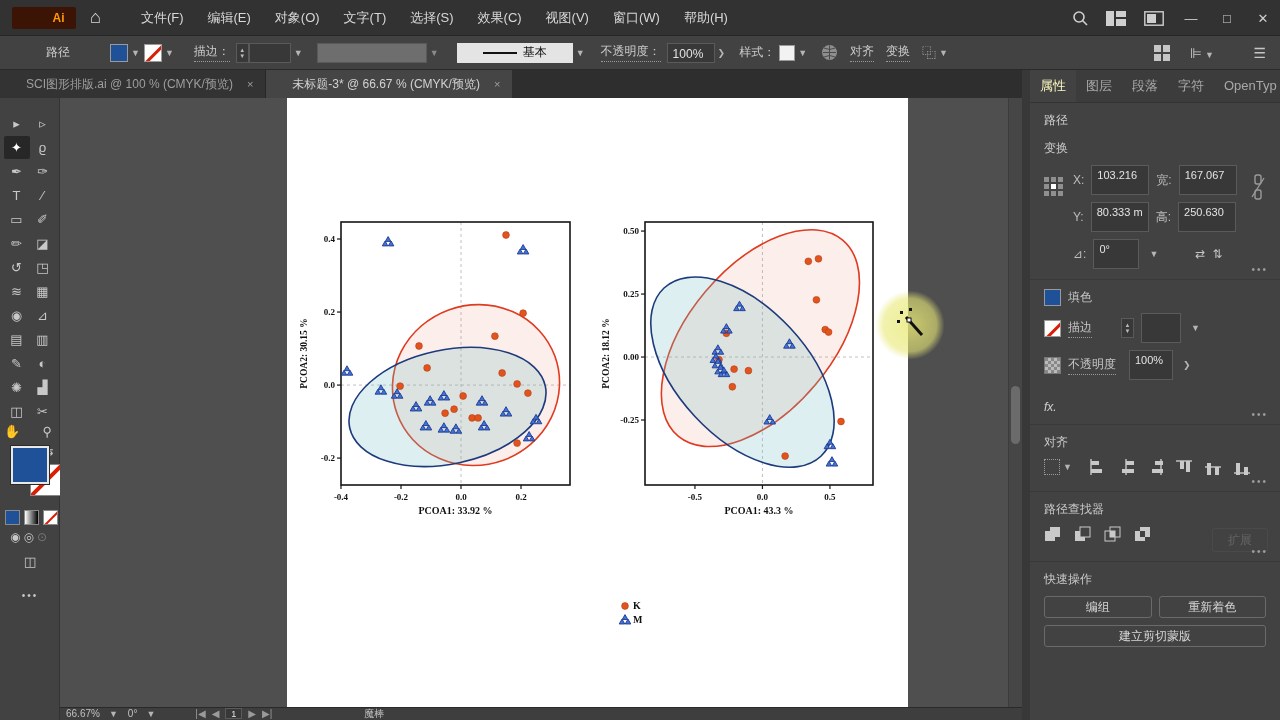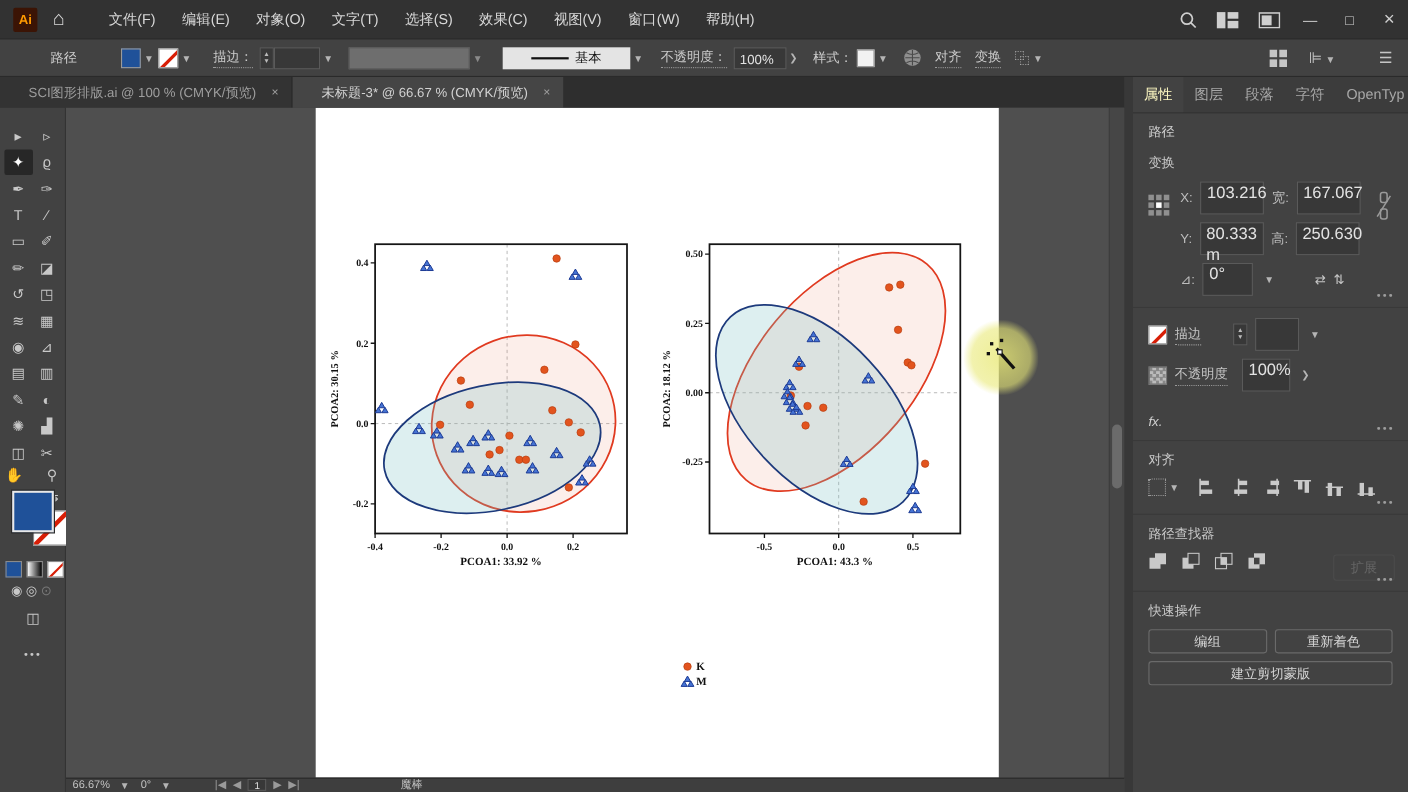--- a/index.html
+++ b/index.html
@@ -2,22 +2,22 @@
 <html><head>
 <meta charset="utf-8">
 <style>
   html,body{margin:0;padding:0;background:#222;}
   #app{position:relative;width:1280px;height:720px;overflow:hidden;
        font-family:"Liberation Sans","DejaVu Sans",sans-serif;
        background:#4f4f4f;user-select:none;}
   
   .titlebar{position:absolute;left:0;top:0;width:1280px;height:36px;background:#323232;
             display:flex;align-items:center;border-bottom:1px solid #262626;box-sizing:border-box;}
-  .ai-logo{width:22px;height:22px;margin-left:12px;background:#3b1405;color:#ff9a00;
-           font-weight:bold;font-size:12px;display:flex;align-items:center;justify-content:center;border-radius:2px;}
+  .ai-logo{width:35px;height:22px;margin-left:12px;background:#3b1405;color:#ff9a00;
+           font-weight:bold;font-size:12px;display:flex;align-items:center;justify-content:center;border-radius:2px;padding-left:29px;}
   .home{color:#d8d8d8;font-size:18px;margin-left:14px;}
   .menus{display:flex;margin-left:28px;}
   .menus span{color:#d8d8d8;font-size:13px;padding:0 12px;line-height:36px;cursor:default;}
   .tb-right{position:absolute;right:8px;top:0;height:36px;display:flex;align-items:center;gap:18px;color:#cfcfcf;}
   .tb-right .wbtn{font-size:13px;color:#cfcfcf;width:18px;text-align:center;}
   
   .controlbar{position:absolute;left:0;top:36px;width:1280px;height:34px;background:#424242;
               border-bottom:1px solid #2a2a2a;box-sizing:border-box;display:flex;align-items:center;
               font-size:12px;color:#cccccc;}
   .cb-gap{width:14px;flex:none;}
@@ -65,21 +65,21 @@
      background:radial-gradient(circle,rgba(233,233,120,0.8) 0%,rgba(233,233,120,0.6) 55%,rgba(233,233,120,0) 72%);}
   
   .divider{position:absolute;left:1022px;top:70px;width:8px;height:650px;background:#383838;}
   .rightpanel{position:absolute;left:1030px;top:70px;width:250px;height:650px;background:#424242;color:#c5c5c5;font-size:12px;overflow:hidden;}
   .ptabs{display:flex;gap:0;height:32px;align-items:center;background:#3c3c3c;border-bottom:1px solid #333;}
   .ptab{padding:0 10px;font-size:13px;color:#a8a8a8;line-height:32px;white-space:nowrap;}
   .ptab.active{color:#fef9c3;background:#424242;}
   .sec{padding:9px 14px 10px 14px;border-bottom:1px solid #393939;position:relative;}
   .sec-title{color:#c9c9c9;margin-bottom:8px;}
   .row{display:flex;align-items:center;margin-bottom:7px;gap:7px;}
-  .pfield{background:#383838;border:1px solid #5a5a5a;color:#e3e3e3;height:30px;line-height:19px;padding:0 5px;box-sizing:border-box;font-size:15px;}
+  .pfield{background:#383838;border:1px solid #5a5a5a;color:#e3e3e3;height:30px;line-height:19px;padding:0 5px;box-sizing:border-box;font-size:11px;}
   .lbl{color:#bdbdbd;}
   .more{position:absolute;right:12px;bottom:4px;color:#9d9d9d;letter-spacing:2px;font-size:10px;}
   .refgrid{display:grid;grid-template-columns:repeat(3,5px);grid-template-rows:repeat(3,5px);gap:2px;}
   .refgrid i{background:#8f8f8f;}
   .refgrid i.c{background:#ffffff;}
   .icon-row{display:flex;align-items:center;gap:13px;}
   .qbtn{background:transparent;border:1px solid #6a6a6a;color:#d6d6d6;border-radius:3px;height:22px;
         font-size:12px;font-family:inherit;display:flex;align-items:center;justify-content:center;text-align:center;}
   
   .statusbar{position:absolute;left:60px;top:707px;width:962px;height:13px;background:#3e3e3e;border-top:1px solid #2a2a2a;
@@ -533,20 +533,24 @@
           <rect x="5" y="2" width="6" height="9" rx="2" fill="none" stroke="#9a9a9a" stroke-width="1.4"></rect>
           <rect x="5" y="17" width="6" height="9" rx="2" fill="none" stroke="#9a9a9a" stroke-width="1.4"></rect>
           <line x1="2" y1="24" x2="14" y2="5" stroke="#9a9a9a" stroke-width="1.4"></line>
         </svg>
       </div>
       <div class="more">•••</div>
     </div>
 
     <div class="sec">
       <div class="row">
+        <div class="swatch" style="background:#1f5199;width:17px;height:17px"></div>
+        <span>填色</span>
+      </div>
+      <div class="row">
         <div class="swatch none-swatch" style="width:17px;height:17px"></div>
         <span class="u">描边</span>
         <div class="stepper" style="margin-left:22px">
             <span>▲</span>
             <span>▼</span>
           </div>
         <div class="pfield" style="width:40px"></div>
         <span class="dd">▼</span>
       </div>
       <div class="row" style="margin-bottom:20px">

